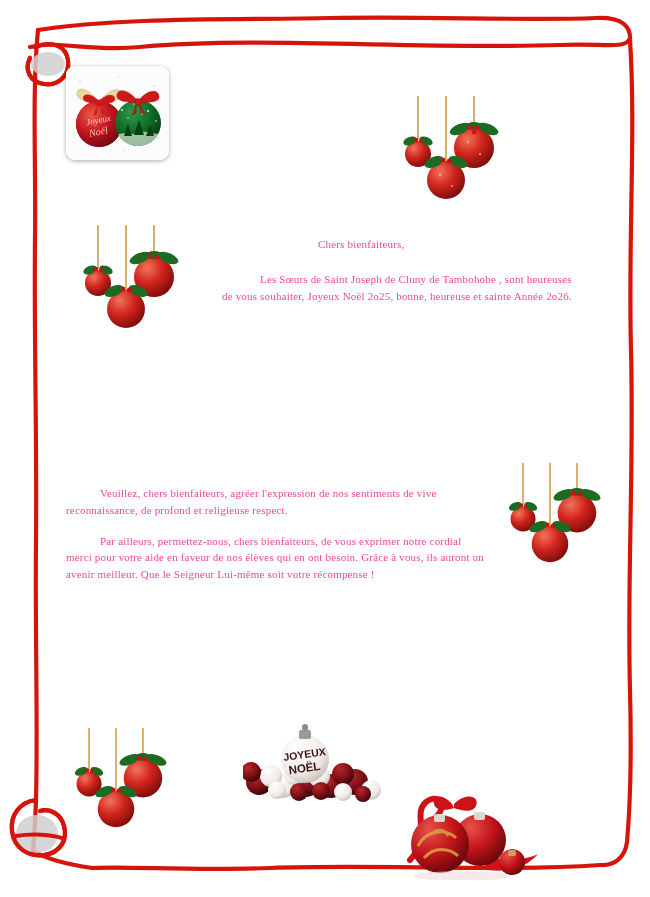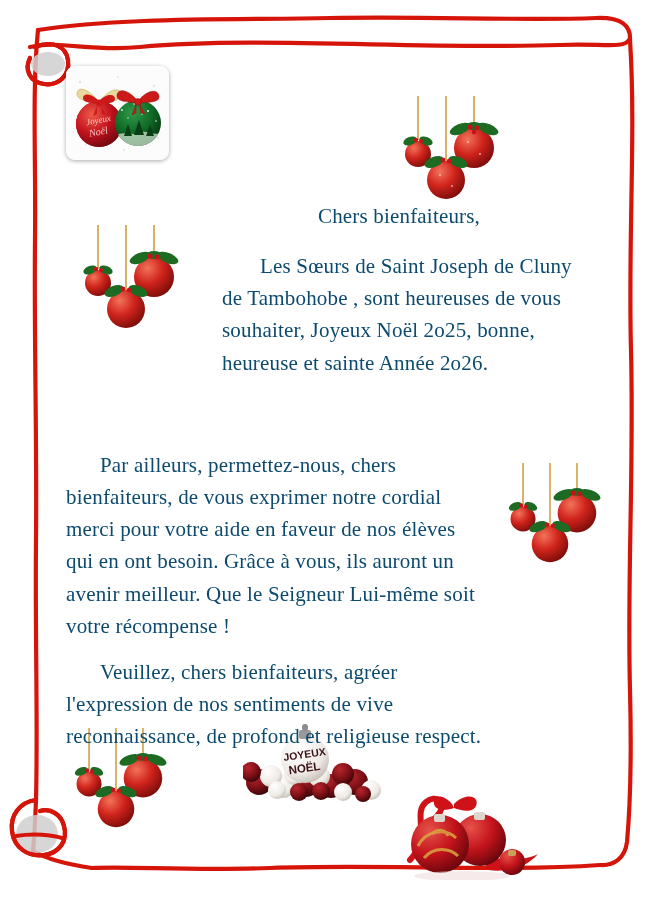--- a/index.html
+++ b/index.html
@@ -38,24 +38,25 @@
     box-shadow: 0 1px 4px rgba(0,0,0,.35);
     overflow: hidden;
   }
 
   
   .deco { position: absolute; }
 
   
   .letter {
     position: absolute;
-    color: #0c4a6e;
-    font-size: 21px;
+    color: #ec4899;
+    font-size: 11px;
     line-height: 1.53;
     letter-spacing: .18px;
+    margin-top: 36px;
   }
   .block-a { left: 222px; top: 200px; width: 352px; }
   .block-b { left: 66px;  top: 449px; width: 420px; }
 
   .para { margin: 0 0 14px 0; }
   .para:last-child { margin-bottom: 0; }
   .para.indent { text-indent: 38px; font-family: Liberation Serif, serif; }
   .para.indent-sm { text-indent: 34px; }
   .salutation {
     margin: 0 0 18px 0;
@@ -422,17 +423,17 @@
       <ellipse cx="70" cy="88" rx="48" ry="5" fill="#f0dcdc" opacity=".6"></ellipse>
     </svg>
   </div>
 
   <div class="letter block-a">
     <p class="salutation">Chers bienfaiteurs,</p>
     <p class="para indent">Les Sœurs de Saint Joseph de Cluny de Tambohobe , sont heureuses de vous souhaiter, Joyeux Noël 2o25, bonne, heureuse et sainte Année 2o26.</p>
   </div>
 
   <div class="letter block-b">
+    <p class="para indent-sm">Veuillez, chers bienfaiteurs, agréer l'expression de nos sentiments de vive reconnaissance, de profond et religieuse respect.</p>
     <p class="para indent-sm">Par ailleurs, permettez-nous, chers bienfaiteurs, de vous exprimer notre cordial merci pour votre aide en faveur de nos élèves qui en ont besoin. Grâce à vous, ils auront un avenir meilleur. Que le Seigneur Lui-même soit votre récompense !</p>
-    <p class="para indent-sm">Veuillez, chers bienfaiteurs, agréer l'expression de nos sentiments de vive reconnaissance, de profond et religieuse respect.</p>
   </div>
 
 </div>
 
 </body></html>

